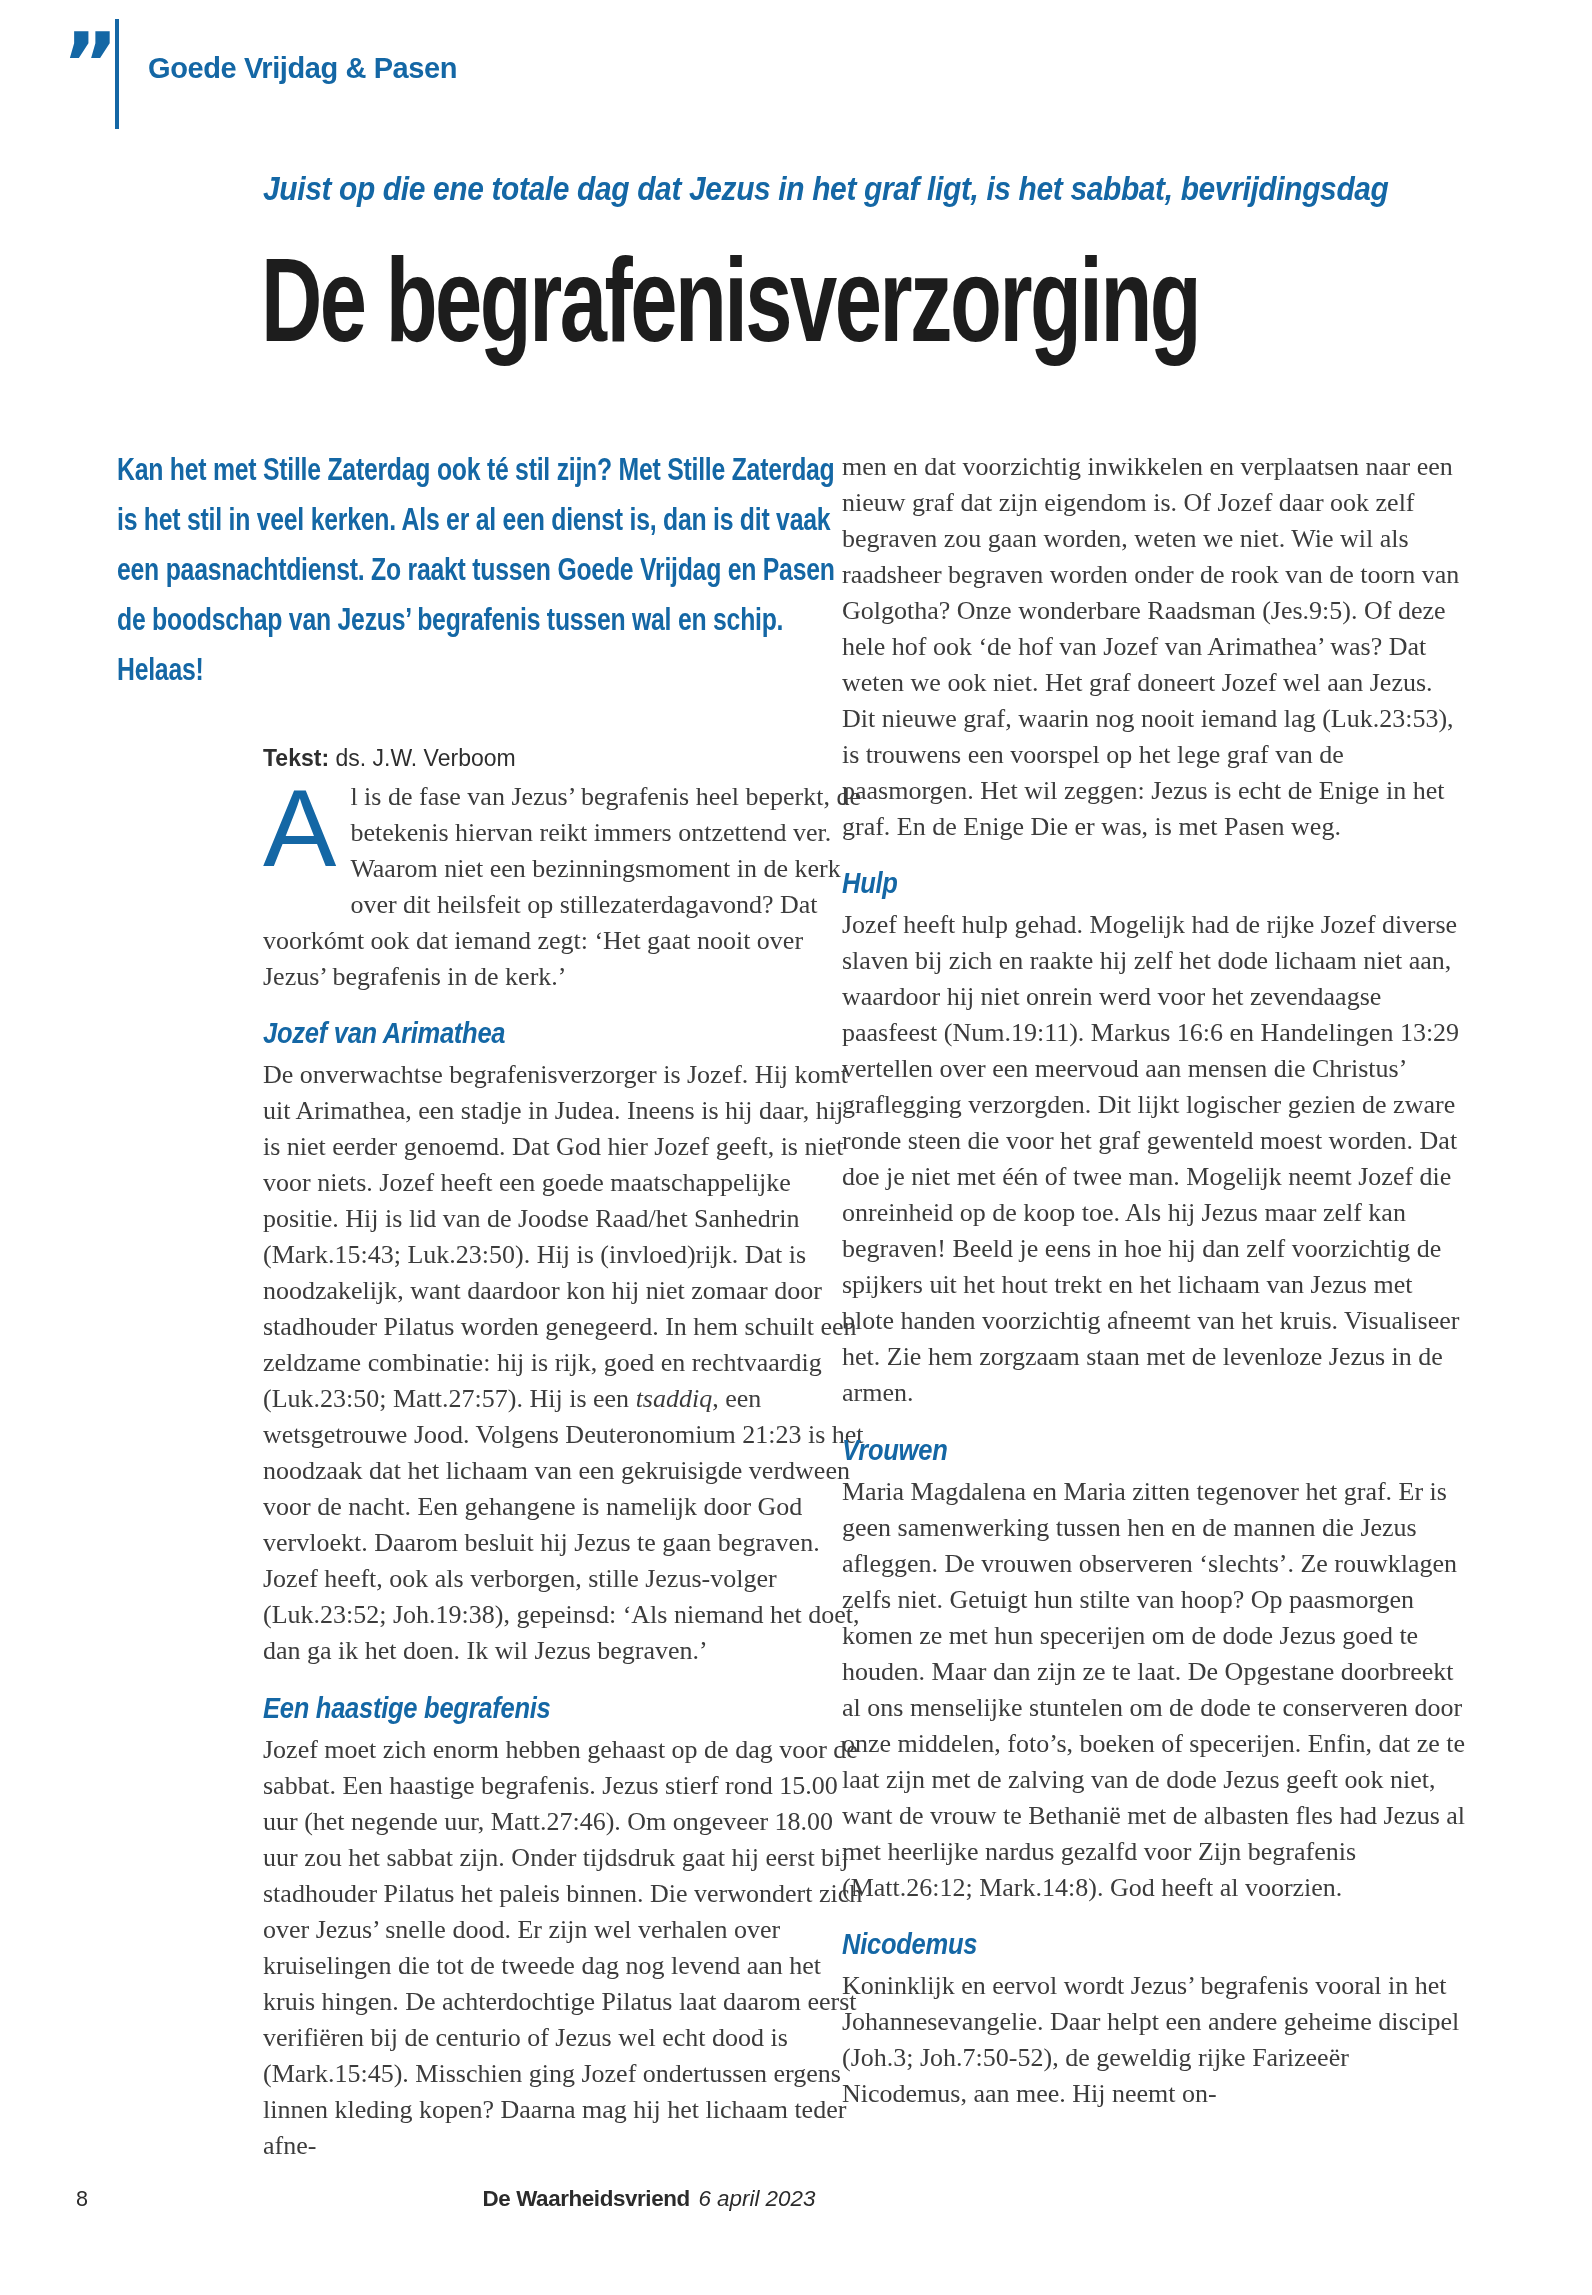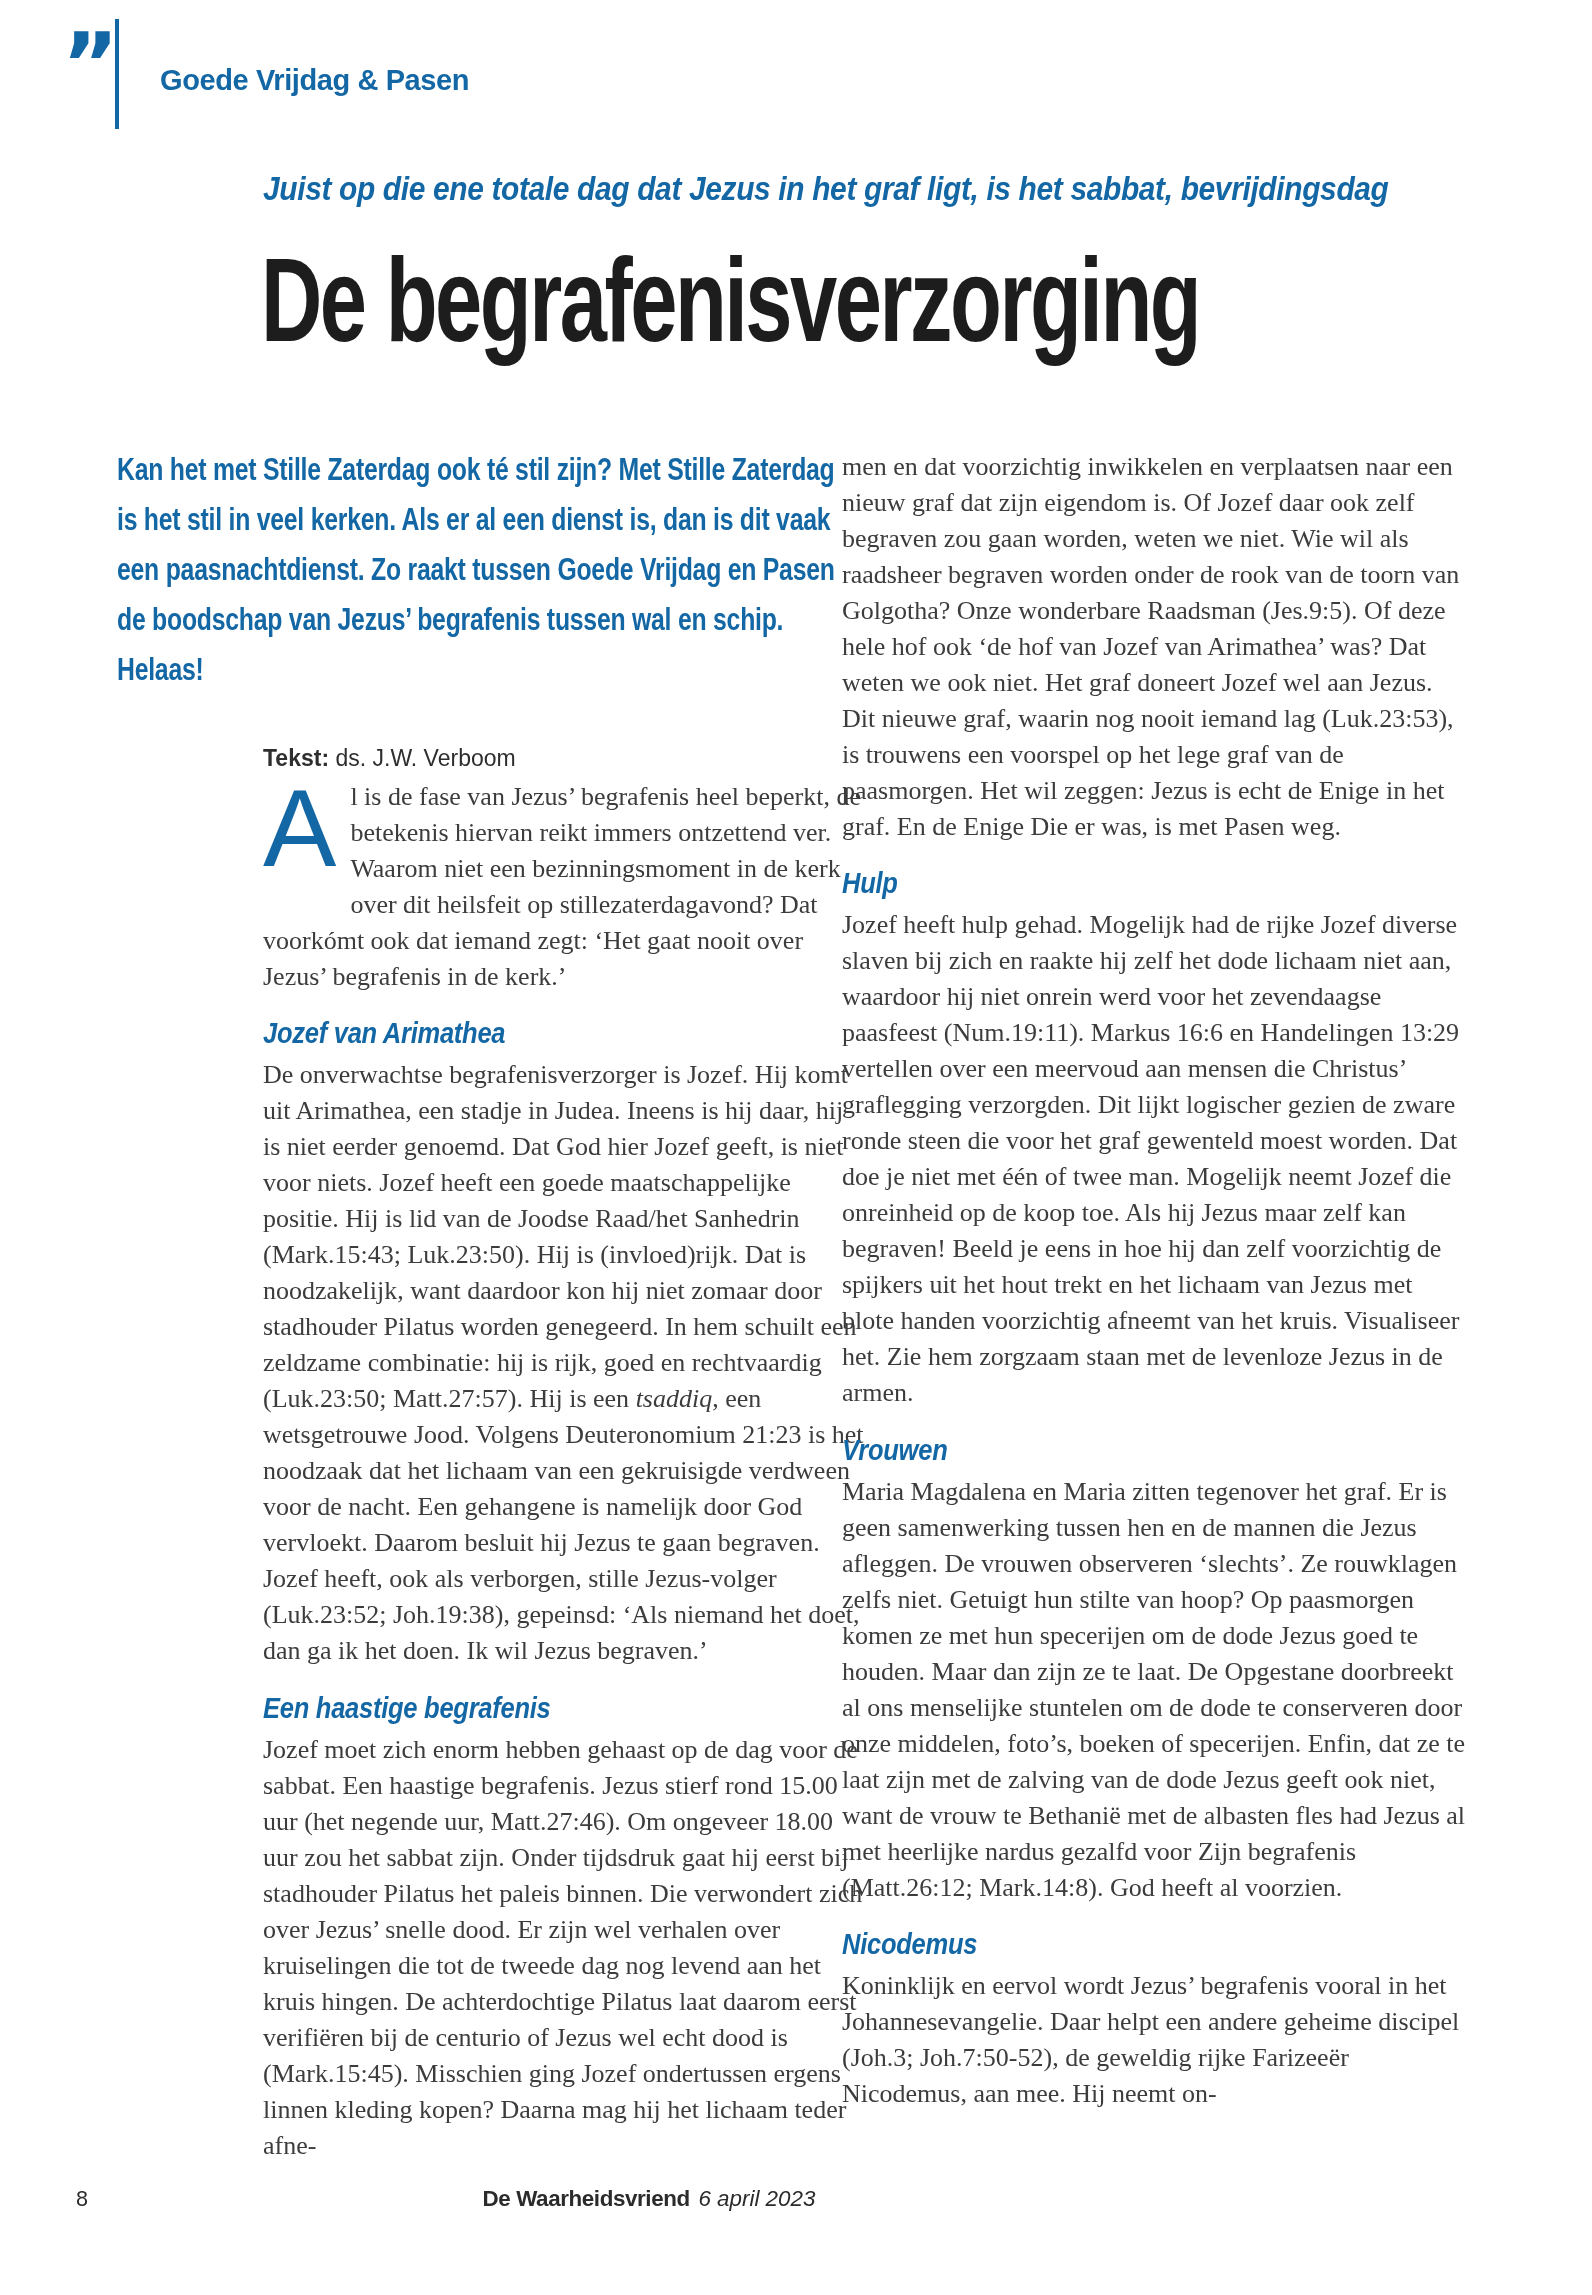--- a/index.html
+++ b/index.html
@@ -5,21 +5,21 @@
   :root { --blue:#1467a5; --ink:#1d1d1d; --body:#3c3c3c; }
   * { box-sizing:border-box; }
   html,body { margin:0; padding:0; background:#ffffff; }
   .page { position:relative; width:1592px; height:2295px; background:#fff; overflow:hidden;
           font-family:"Liberation Serif", serif; }
 
   
   .quote-glyph { position:absolute; left:62px; top:21px; font:700 86px "DejaVu Sans", sans-serif;
                  color:var(--blue); line-height:1; }
   .header-rule { position:absolute; left:115px; top:19px; width:3.5px; height:110px; background:var(--blue); }
-  .kicker { position:absolute; left:148px; top:52px; margin:12px;
+  .kicker { position:absolute; left:148px; top:52px; margin:0;
             font:700 29px "Liberation Sans", sans-serif; color:var(--blue); letter-spacing:-0.4px; }
 
   
   .subtitle { position:absolute; left:263px; top:169px; margin:0; white-space:nowrap;
               font:italic 700 34px "Liberation Sans", sans-serif; color:var(--blue);
               letter-spacing:-0.4px; transform:scaleX(.88); transform-origin:left top; }
   .title { position:absolute; left:261px; top:230px; margin:0; white-space:nowrap;
            font:700 118px "Liberation Sans", sans-serif; color:var(--ink);
            letter-spacing:-3.5px; transform:scaleX(.72); transform-origin:left top; line-height:1.2; }
 

